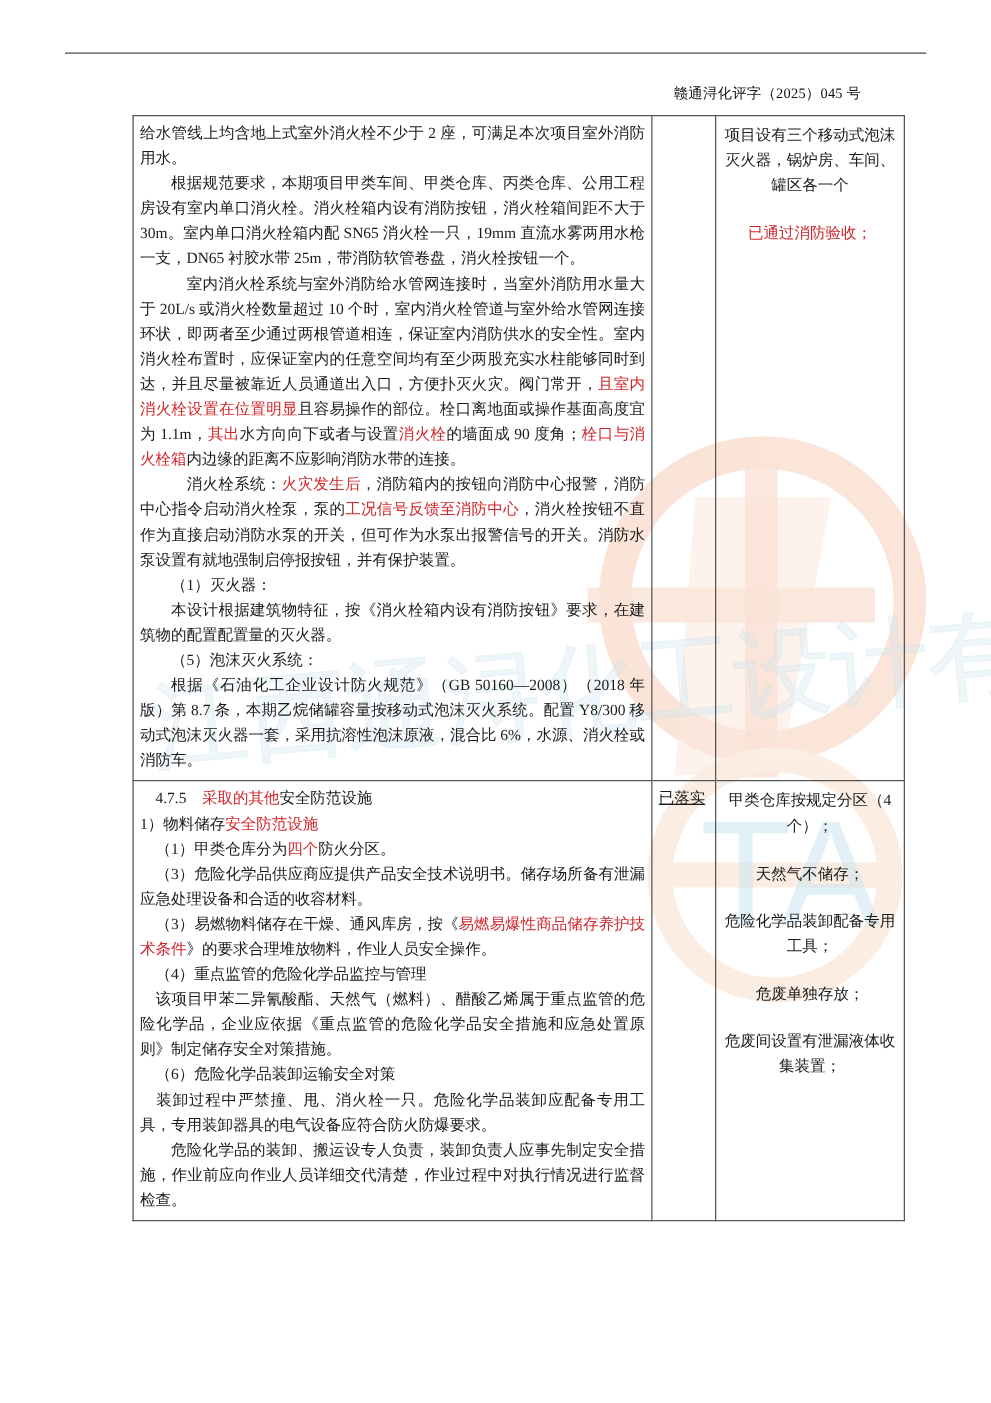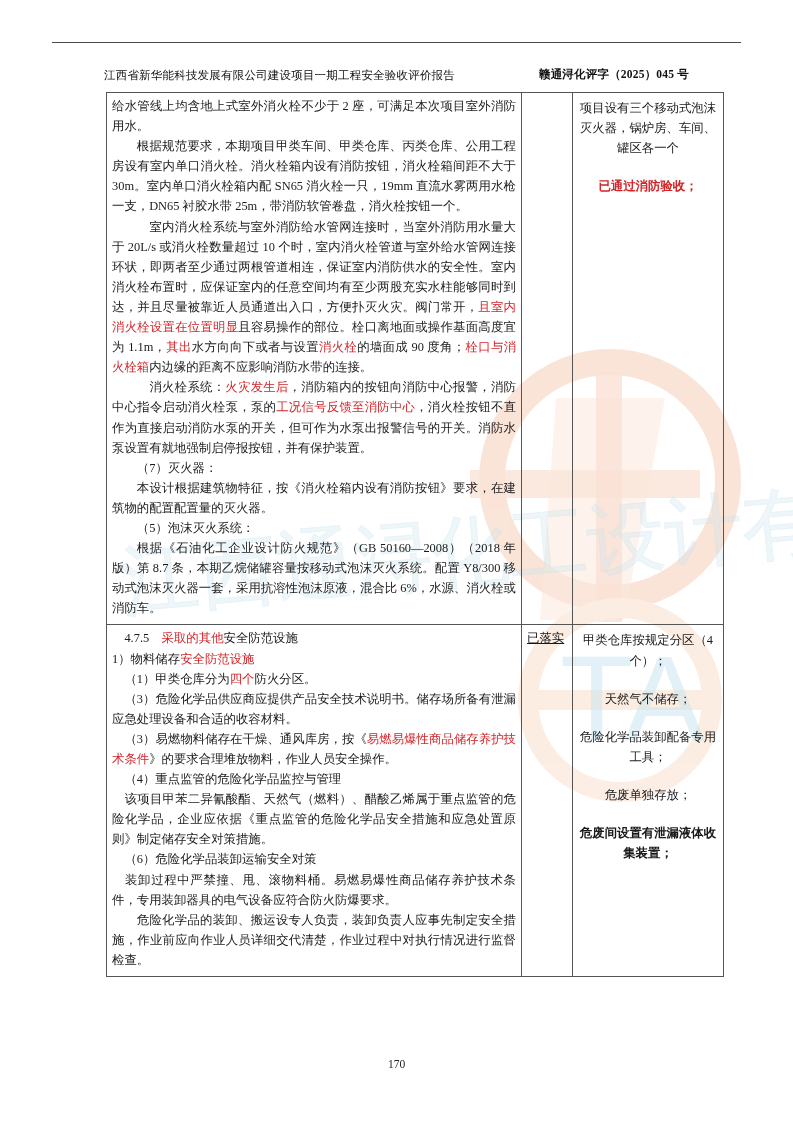--- a/index.html
+++ b/index.html
@@ -32,21 +32,21 @@
   .header .h-left {
     position: absolute;
     left: 52px;
     top: 10px;
     letter-spacing: 0.2px;
   }
   .header .h-right {
     position: absolute;
     right: 52px;
     top: 9px;
-    font-weight: bold;
+    font-weight: normal;
     letter-spacing: 0.2px;
     padding-left: 44px;
   }
   .header-rule {
     position: absolute;
     left: 52px;
     right: 52px;
     top: 42px;
     border-bottom: 1.2px solid #4a4a4a;
   }
@@ -102,21 +102,21 @@
     justify-content: flex-start;
     text-decoration: underline;
   }
   .right-sec {
     font-size: 12.4px;
     line-height: 1.62;
     text-align: center;
   }
   .right-sec .item { margin-bottom: 18px; }
   .right-sec .item.first { margin-top: 2px; }
-  .right-sec .item:last-child { margin-bottom: 0; font-weight: bold; }
+  .right-sec .item:last-child { margin-bottom: 0; }
 
   .cell-top-pad { padding-top: 90px; }
 
   
   .footer {
     position: absolute;
     left: 0;
     right: 0;
     bottom: 52px;
     text-align: center;
@@ -145,35 +145,34 @@
     </g>
     <g opacity="0.45">
       <text x="560" y="740" font-family="Liberation Sans, sans-serif" font-size="120" fill="#bfe2ef">TA</text>
     </g>
   </svg>
 </div>
 
 <div class="page">
 
   <div class="header">
-    <div class="h-left">江西省新华能科技发展有限公司建设项目一期工程安全验收评价报告</div>
     <div class="h-right">赣通浔化评字（2025）045 号</div>
   </div>
   <div class="header-rule"></div>
 
   <div class="table-wrap">
     <table class="doc">
       <tbody>
         <tr>
           <td class="col-main">
             <p class="p noind">给水管线上均含地上式室外消火栓不少于 2 座，可满足本次项目室外消防用水。</p>
             <p class="p">根据规范要求，本期项目甲类车间、甲类仓库、丙类仓库、公用工程房设有室内单口消火栓。消火栓箱内设有消防按钮，消火栓箱间距不大于 30m。室内单口消火栓箱内配 SN65 消火栓一只，19mm 直流水雾两用水枪一支，DN65 衬胶水带 25m，带消防软管卷盘，消火栓按钮一个。</p>
             <p class="p">　室内消火栓系统与室外消防给水管网连接时，当室外消防用水量大于 20L/s 或消火栓数量超过 10 个时，室内消火栓管道与室外给水管网连接环状，即两者至少通过两根管道相连，保证室内消防供水的安全性。室内消火栓布置时，应保证室内的任意空间均有至少两股充实水柱能够同时到达，并且尽量被靠近人员通道出入口，方便扑灭火灾。阀门常开，<span class="red">且室内消火栓设置在位置明显</span>且容易操作的部位。栓口离地面或操作基面高度宜为 1.1m，<span class="red">其出</span>水方向向下或者与设置<span class="red">消火栓</span>的墙面成 90 度角；<span class="red">栓口与消火栓箱</span>内边缘的距离不应影响消防水带的连接。</p>
             <p class="p">　消火栓系统：<span class="red">火灾发生后</span>，消防箱内的按钮向消防中心报警，消防中心指令启动消火栓泵，泵的<span class="red">工况信号反馈至消防中心</span>，消火栓按钮不直作为直接启动消防水泵的开关，但可作为水泵出报警信号的开关。消防水泵设置有就地强制启停报按钮，并有保护装置。</p>
-            <p class="p">（7）灭火器：</p>
+            <p class="p">（1）灭火器：</p>
             <p class="p">本设计根据建筑物特征，按《消火栓箱内设有消防按钮》要求，在建筑物的配置配置量的灭火器。</p>
             <p class="p">（5）泡沫灭火系统：</p>
             <p class="p">根据《石油化工企业设计防火规范》（GB 50160—2008）（2018 年版）第 8.7 条，本期乙烷储罐容量按移动式泡沫灭火系统。配置 Y8/300 移动式泡沫灭火器一套，采用抗溶性泡沫原液，混合比 6%，水源、消火栓或消防车。</p>
           </td>
           <td class="col-mid mid-cell">
             <span></span>
           </td>
           <td class="col-right cell-top-pad">
             <div class="right-sec">
               <div class="item first">项目设有三个移动式泡沫灭火器，锅炉房、车间、罐区各一个</div>
@@ -184,21 +183,21 @@
         <tr>
           <td class="col-main">
             <p class="p noind">　4.7.5　<span class="red">采取的其他</span>安全防范设施</p>
             <p class="p noind">1）物料储存<span class="red">安全防范设施</span></p>
             <p class="p noind">　（1）甲类仓库分为<span class="red">四个</span>防火分区。</p>
             <p class="p noind">　（3）危险化学品供应商应提供产品安全技术说明书。储存场所备有泄漏应急处理设备和合适的收容材料。</p>
             <p class="p noind">　（3）易燃物料储存在干燥、通风库房，按《<span class="red">易燃易爆性商品储存养护技术条件</span>》的要求合理堆放物料，作业人员安全操作。</p>
             <p class="p noind">　（4）重点监管的危险化学品监控与管理</p>
             <p class="p noind">　该项目甲苯二异氰酸酯、天然气（燃料）、醋酸乙烯属于重点监管的危险化学品，企业应依据《重点监管的危险化学品安全措施和应急处置原则》制定储存安全对策措施。</p>
             <p class="p noind">　（6）危险化学品装卸运输安全对策</p>
-            <p class="p noind">　装卸过程中严禁撞、甩、滚物料桶。易燃易爆性商品储存养护技术条件，专用装卸器具的电气设备应符合防火防爆要求。</p>
+            <p class="p noind">　装卸过程中严禁撞、甩、消火栓一只。危险化学品装卸应配备专用工具，专用装卸器具的电气设备应符合防火防爆要求。</p>
             <p class="p">危险化学品的装卸、搬运设专人负责，装卸负责人应事先制定安全措施，作业前应向作业人员详细交代清楚，作业过程中对执行情况进行监督检查。</p>
           </td>
           <td class="col-mid mid-cell">
             <div class="mid-inner">
               <span>已落实</span>
             </div>
           </td>
           <td class="col-right">
             <div class="right-sec">
               <div class="item first">甲类仓库按规定分区（4个）；</div>
@@ -206,17 +205,14 @@
               <div class="item">危险化学品装卸配备专用工具；</div>
               <div class="item">危废单独存放；</div>
               <div class="item">危废间设置有泄漏液体收集装置；</div>
             </div>
           </td>
         </tr>
       </tbody>
     </table>
   </div>
 
-  <div class="footer">
-    <span>170</span>
-  </div>
 
 </div>
 
 </body></html>

